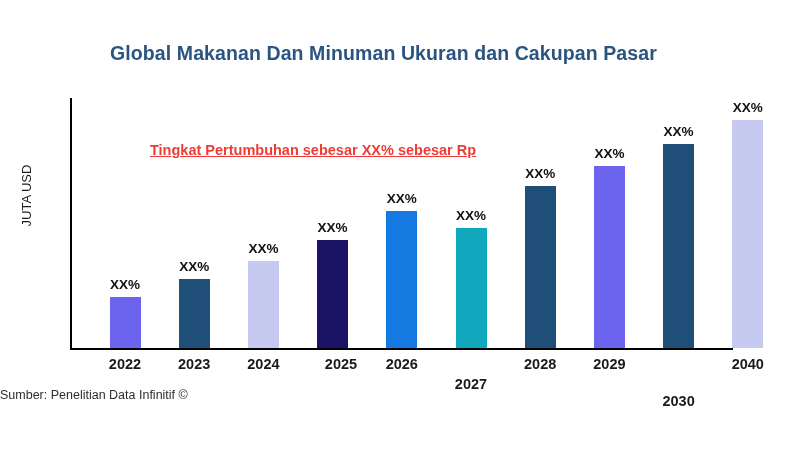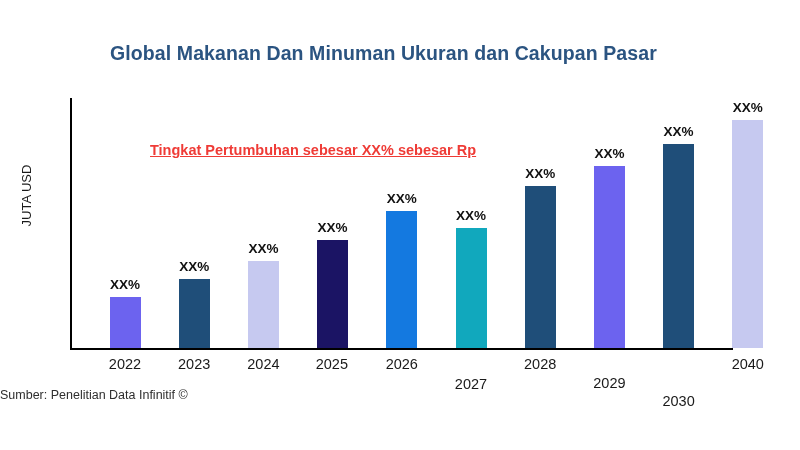--- a/index.html
+++ b/index.html
@@ -76,20 +76,21 @@
     white-space:nowrap;
     font-weight:bold;
   }
   .tick-label{
     position:absolute;
     top:356px;
     width:60px;
     text-align:center;
     font-size:14.5px;
     color:#1a1a1a;
+    font-weight:bold;
   }
 
   #source-note{
     position:absolute;
     left:0; top:388px;
     width:800px;
     text-align:left;
     font-size:12.5px;
     color:#2e2e2e;
   }
@@ -138,25 +139,25 @@
           <span class="bar-value">XX%</span>
         </div>
         <div class="bar" style="left: 732.3px; width: 31px; height: 228px; background: rgb(198, 201, 240);">
           <span class="bar-value">XX%</span>
         </div>
       </div>
     <div id="ticks-layer">
         <div class="tick-label" style="left: 95px;">2022</div>
         <div class="tick-label" style="left: 164.2px;">2023</div>
         <div class="tick-label" style="left: 233.4px;">2024</div>
-        <div class="tick-label" style="left: 288px; text-align: right;">2025</div>
+        <div class="tick-label" style="left: 311px;">2025</div>
         <div class="tick-label" style="left: 371.8px;">2026</div>
         <div class="tick-label" style="left: 441px; margin-top: 20px;">2027</div>
         <div class="tick-label" style="left: 510.2px;">2028</div>
-        <div class="tick-label" style="left: 579.4px; margin-top: 19px;">2029</div>
+        <div class="tick-label" style="left: 579.4px;">2029</div>
         <div class="tick-label" style="left: 648.6px; margin-top: 37px;">2030</div>
         <div class="tick-label" style="left: 717.8px;">2040</div>
       </div>
   </div>
 
   <div id="source-note">Sumber: Penelitian Data Infinitif ©</div>
 
 </div>
 
 </body></html>

